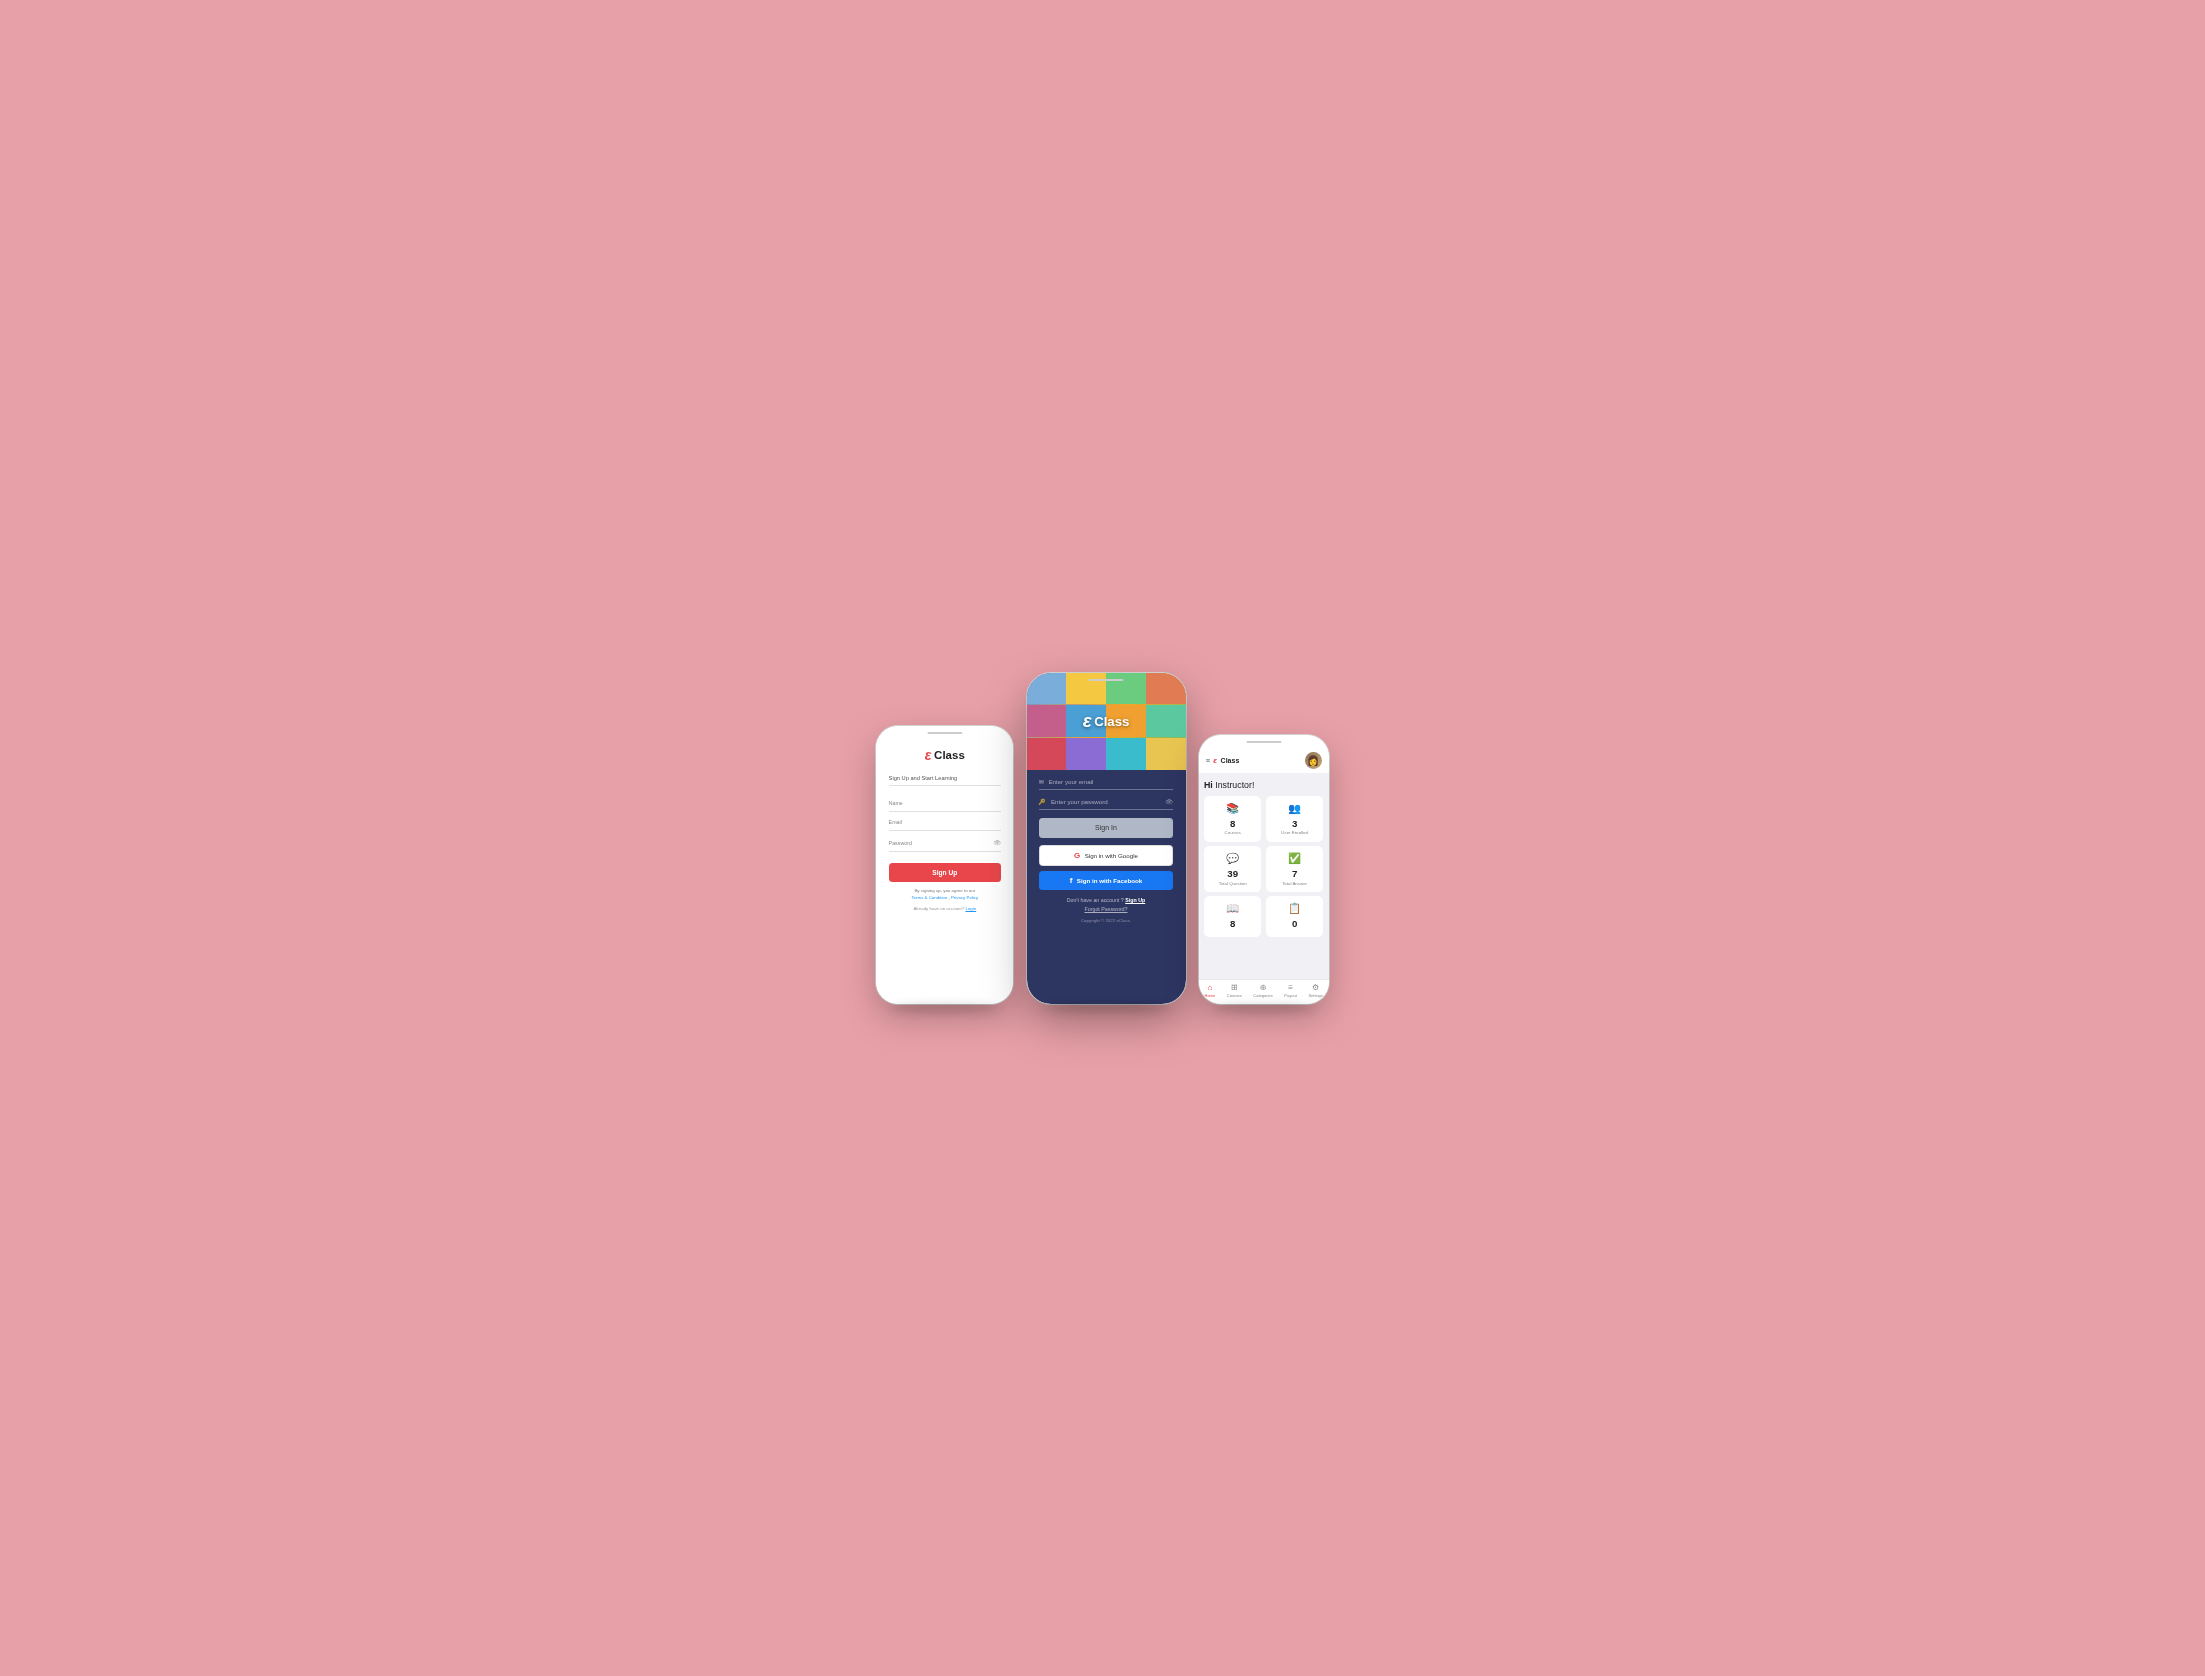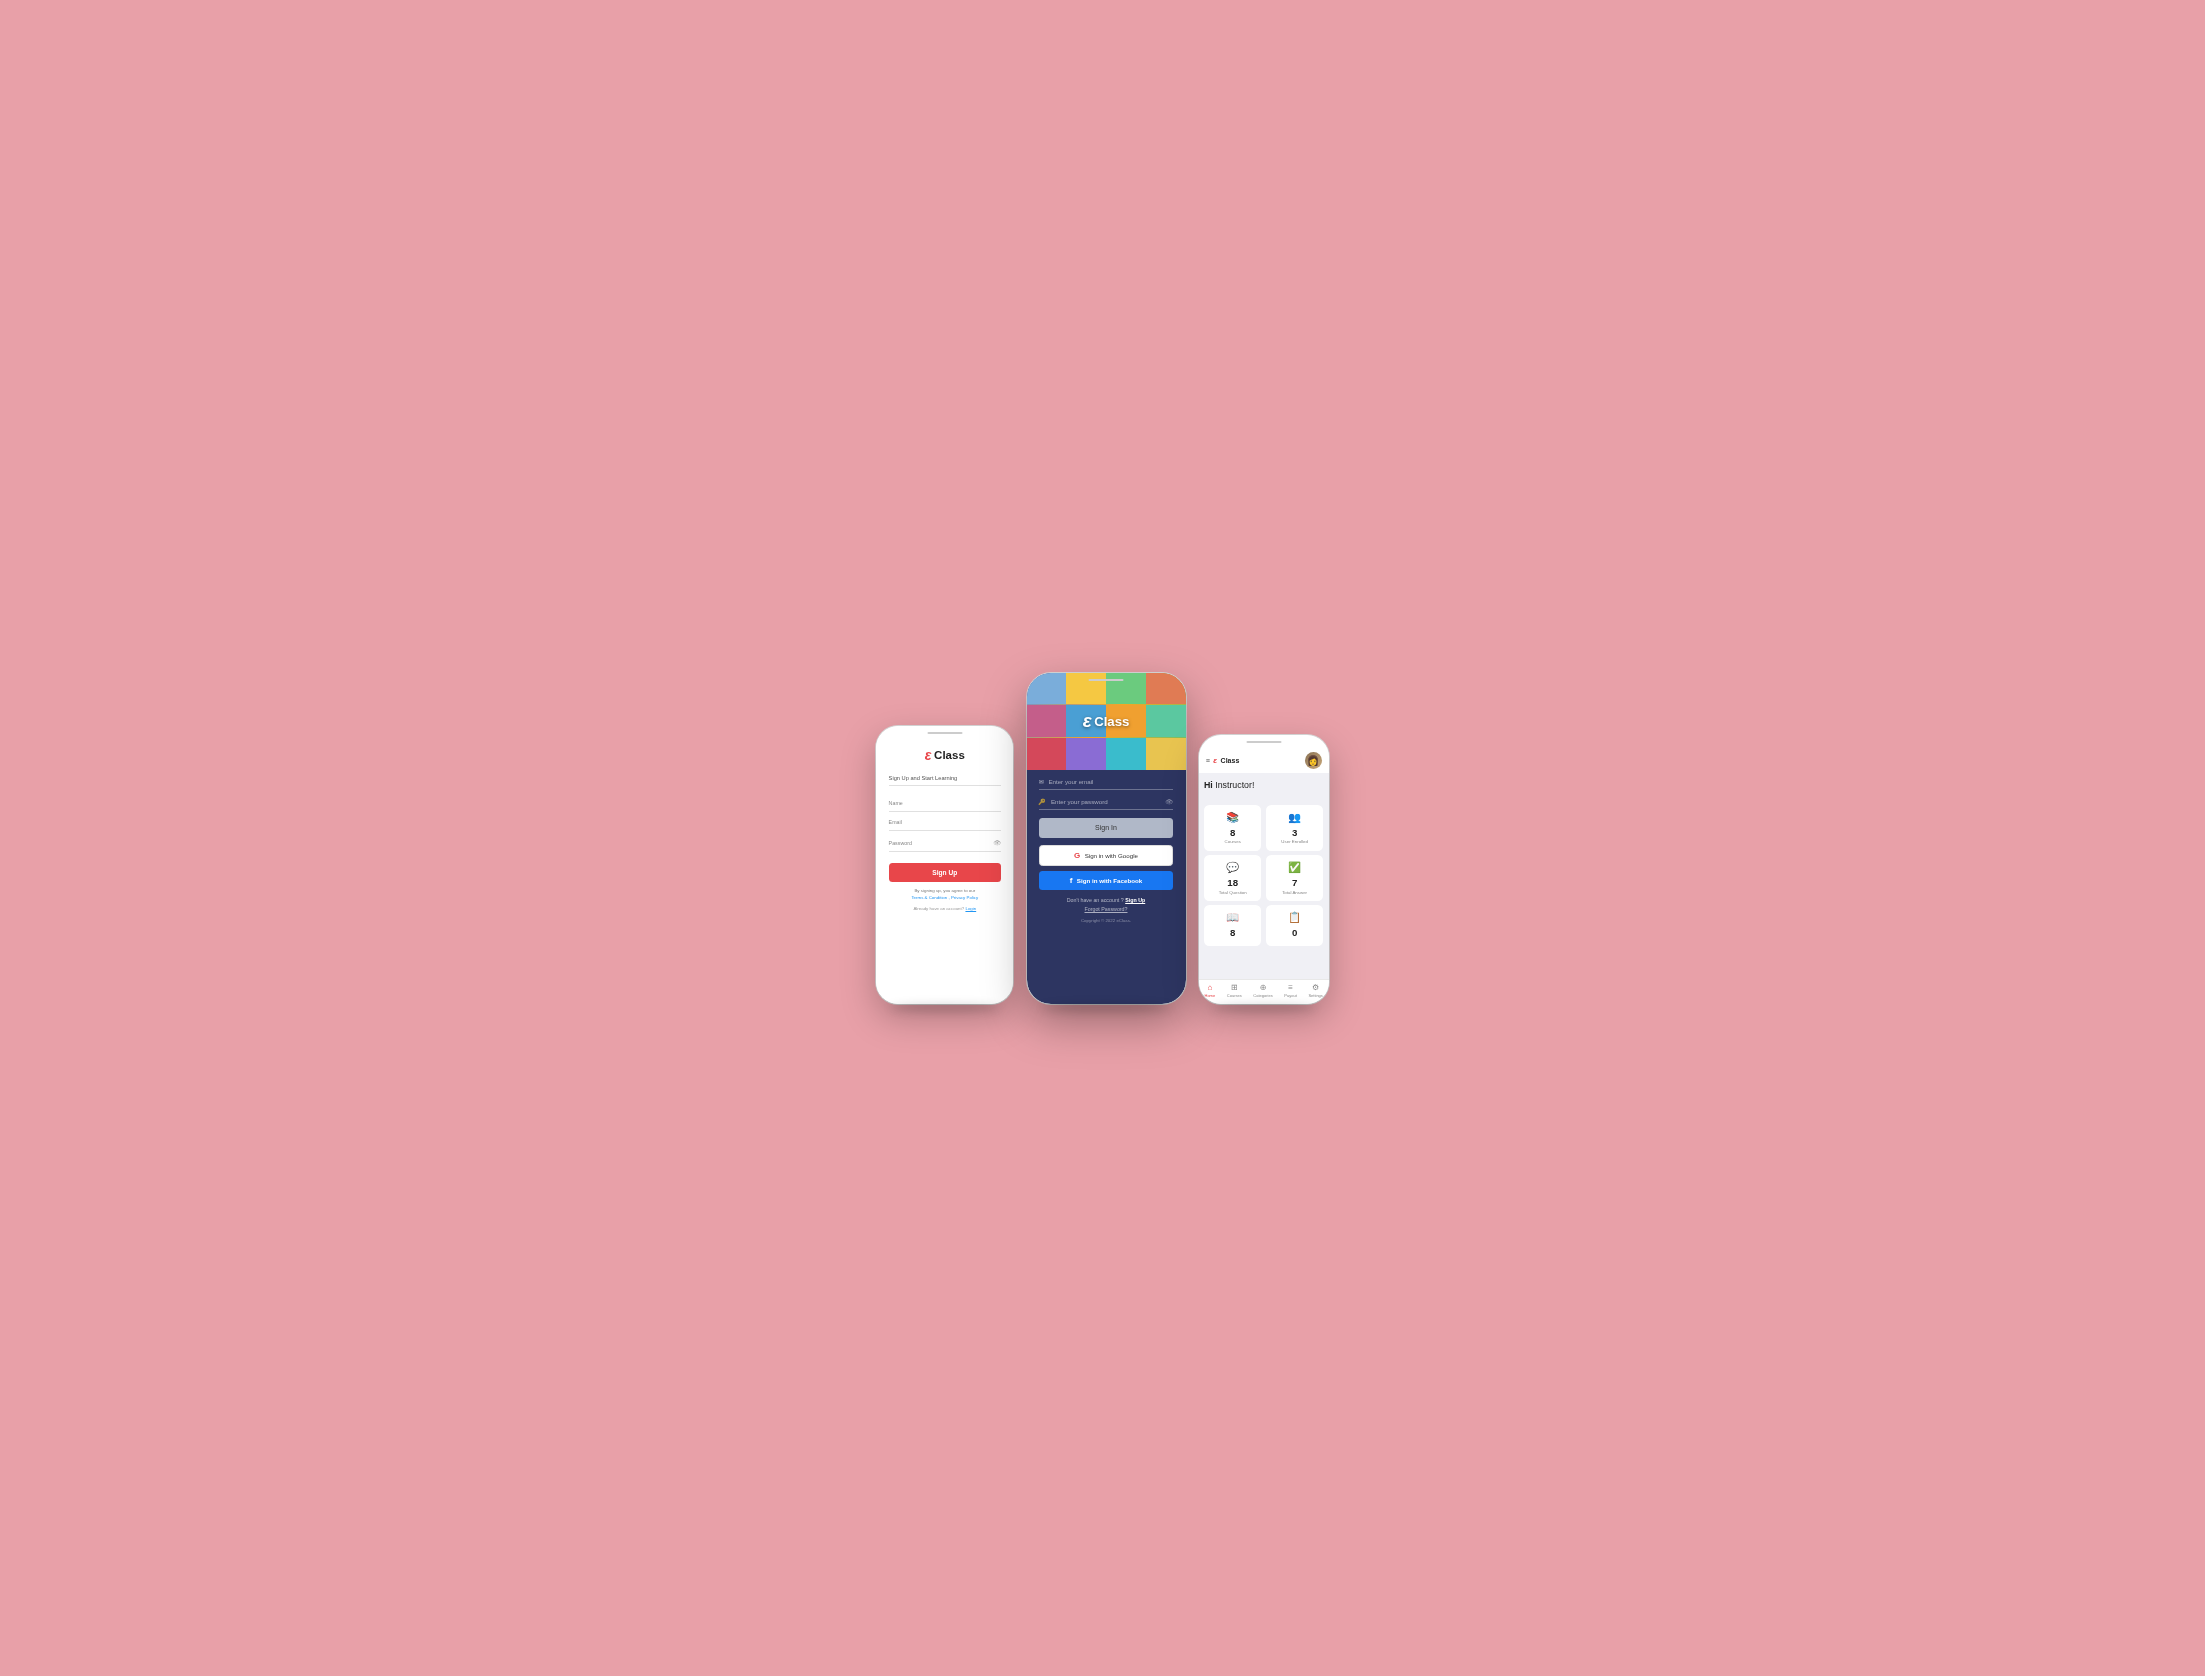--- a/index.html
+++ b/index.html
@@ -370,21 +370,21 @@
       color: #6b4c2a;
     }
     .dash-body {
       flex: 1;
       padding: 6.2px 5.3px;
       overflow-y: auto;
     }
     .greeting {
       font-size: 8.8px;
       color: #222;
-      margin-bottom: 15px;
+      margin-bottom: 6px;
       font-weight: 400;
     }
     .greeting strong {
       font-weight: 700;
     }
     .stats-grid {
       display: grid;
       grid-template-columns: 1fr 1fr;
       gap: 4.4px;
     }
@@ -585,21 +585,21 @@
                 <span class="stat-number">8</span>
                 <span class="stat-label">Courses</span>
               </div>
               <div class="stat-card">
                 <span class="stat-icon">👥</span>
                 <span class="stat-number">3</span>
                 <span class="stat-label">User Enrolled</span>
               </div>
               <div class="stat-card">
                 <span class="stat-icon">💬</span>
-                <span class="stat-number">18</span>
+                <span class="stat-number">39</span>
                 <span class="stat-label">Total Question</span>
               </div>
               <div class="stat-card">
                 <span class="stat-icon">✅</span>
                 <span class="stat-number">7</span>
                 <span class="stat-label">Total Answer</span>
               </div>
               <div class="stat-card">
                 <span class="stat-icon">📖</span>
                 <span class="stat-number">8</span>

